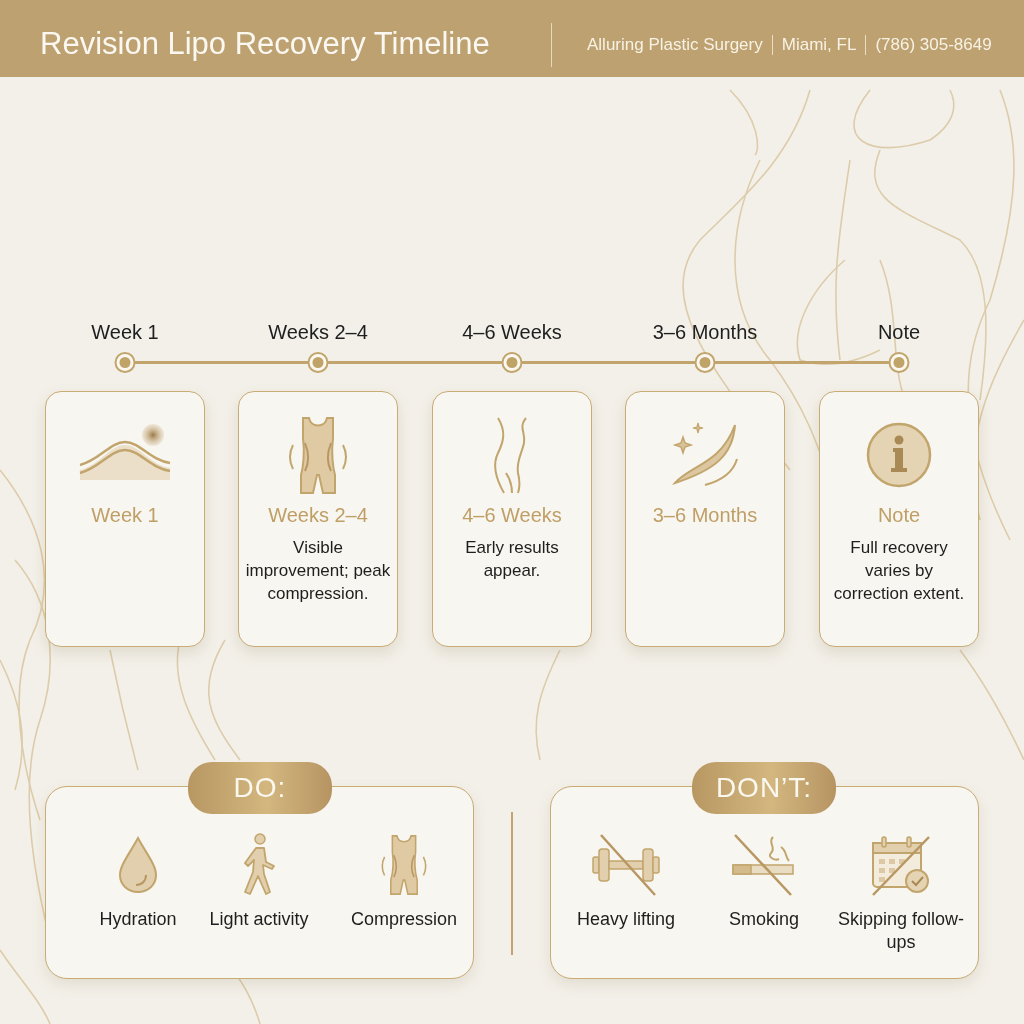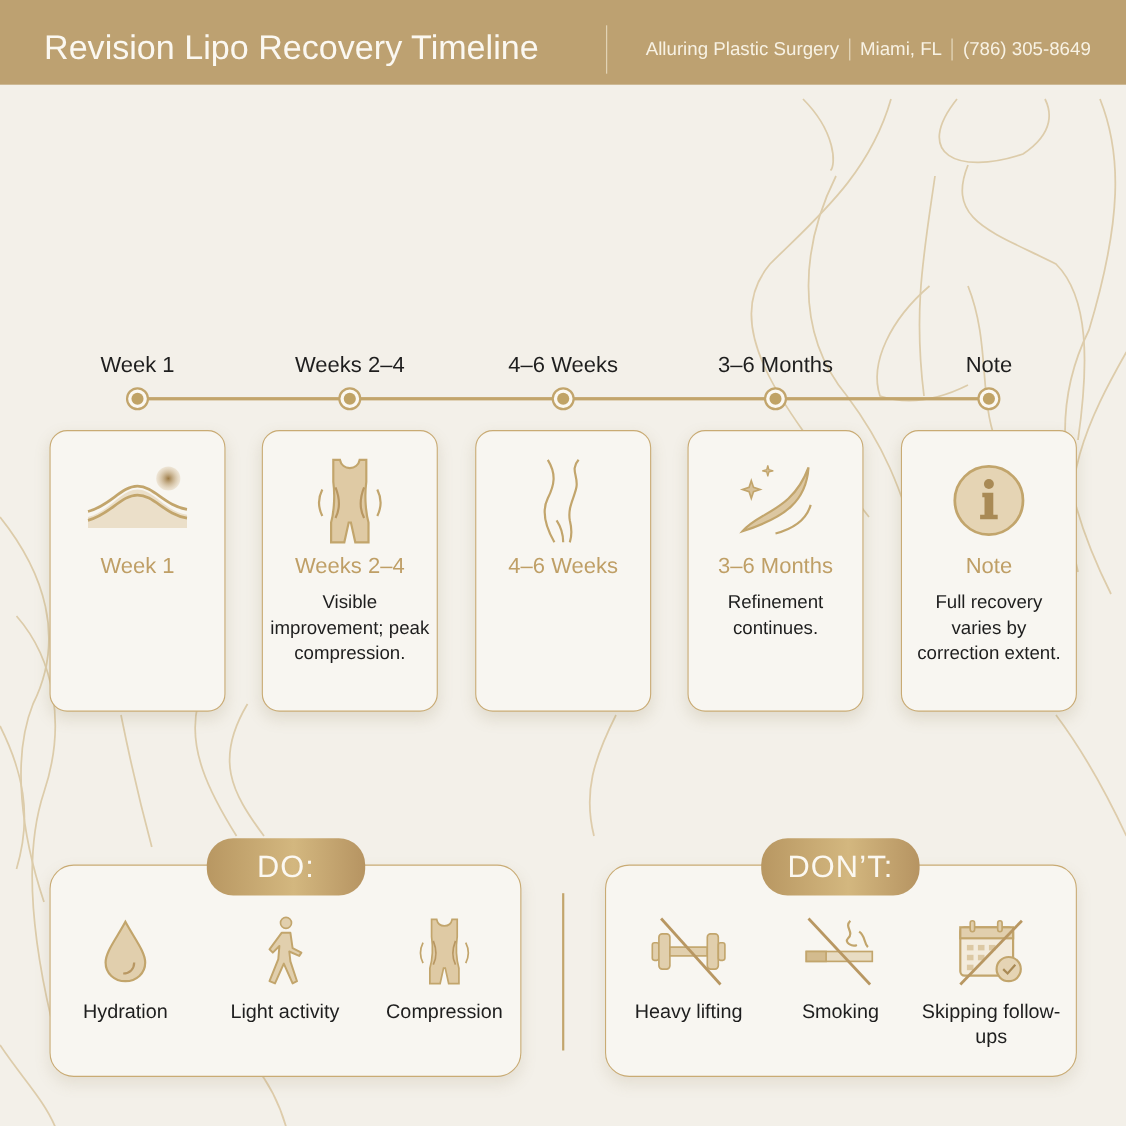--- a/index.html
+++ b/index.html
@@ -160,51 +160,51 @@
 
 <div class="card" style="left:432px">
   <div class="card-icon">
     <svg width="60" height="85" viewBox="0 0 60 85">
       <path d="M16 5 C 24 18, 22 28, 16 40 C 10 52, 14 66, 22 80" fill="none" stroke="#c2a56c" stroke-width="2"></path>
       <path d="M44 5 C 36 14, 44 20, 42 30 C 40 40, 34 48, 36 60 C 38 68, 38 74, 36 80" fill="none" stroke="#c2a56c" stroke-width="2"></path>
       <path d="M24 60 C 28 66, 30 72, 30 80" fill="none" stroke="#c2a56c" stroke-width="2"></path>
     </svg>
   </div>
   <div class="card-title">4–6 Weeks</div>
+  <div class="card-desc">Early results appear.</div>
 </div>
 
 <div class="card" style="left:625px">
   <div class="card-icon">
     <svg width="80" height="80" viewBox="0 0 80 80">
       <path d="M18 22 L20 28 L26 30 L20 32 L18 38 L16 32 L10 30 L16 28 Z" fill="#d8c29a" stroke="#c2a56c" stroke-width="1.5"></path>
       <path d="M33 8 L34 12 L38 13 L34 14 L33 18 L32 14 L28 13 L32 12 Z" fill="#d8c29a" stroke="#c2a56c" stroke-width="1.2"></path>
       <path d="M10 68 C 25 50, 55 50, 70 10 C 68 40, 50 55, 10 68 Z" fill="#dcc7a1" stroke="#c2a56c" stroke-width="2"></path>
       <path d="M40 70 C 55 66, 68 58, 72 44" fill="none" stroke="#c2a56c" stroke-width="2"></path>
     </svg>
   </div>
   <div class="card-title">3–6 Months</div>
-  <div class="card-desc">Refinement continues.</div>
 </div>
 
 <div class="card" style="left:819px">
   <div class="card-icon">
     <svg width="70" height="70" viewBox="0 0 70 70">
       <circle cx="35" cy="35" r="31" fill="#e5d4b4" stroke="#c2a56c" stroke-width="2.5"></circle>
       <circle cx="35" cy="20" r="4.5" fill="#a98a55"></circle>
       <path d="M29 28 L39 28 L39 48 L43 48 L43 52 L27 52 L27 48 L31 48 L31 32 L29 32 Z" fill="#a98a55"></path>
     </svg>
   </div>
   <div class="card-title">Note</div>
   <div class="card-desc">Full recovery varies by correction extent.</div>
 </div>
 
 <div class="panel" style="left:45px; width:429px;"></div>
 <div class="pill" style="left:188px; width:144px;">DO:</div>
 
-<div class="item" style="left:44px">
+<div class="item" style="left:68px">
   <div class="item-icon">
     <svg width="44" height="60" viewBox="0 0 44 60">
       <path d="M22 3 C 30 18, 40 30, 40 40 C 40 50, 32 57, 22 57 C 12 57, 4 50, 4 40 C 4 30, 14 18, 22 3 Z" fill="#e1cfad" stroke="#c2a56c" stroke-width="2"></path>
       <path d="M30 40 C 30 46, 26 50, 20 50" fill="none" stroke="#b89762" stroke-width="2"></path>
     </svg>
   </div>
   <div class="item-label">Hydration</div>
 </div>
 
 <div class="item" style="left:189px">

